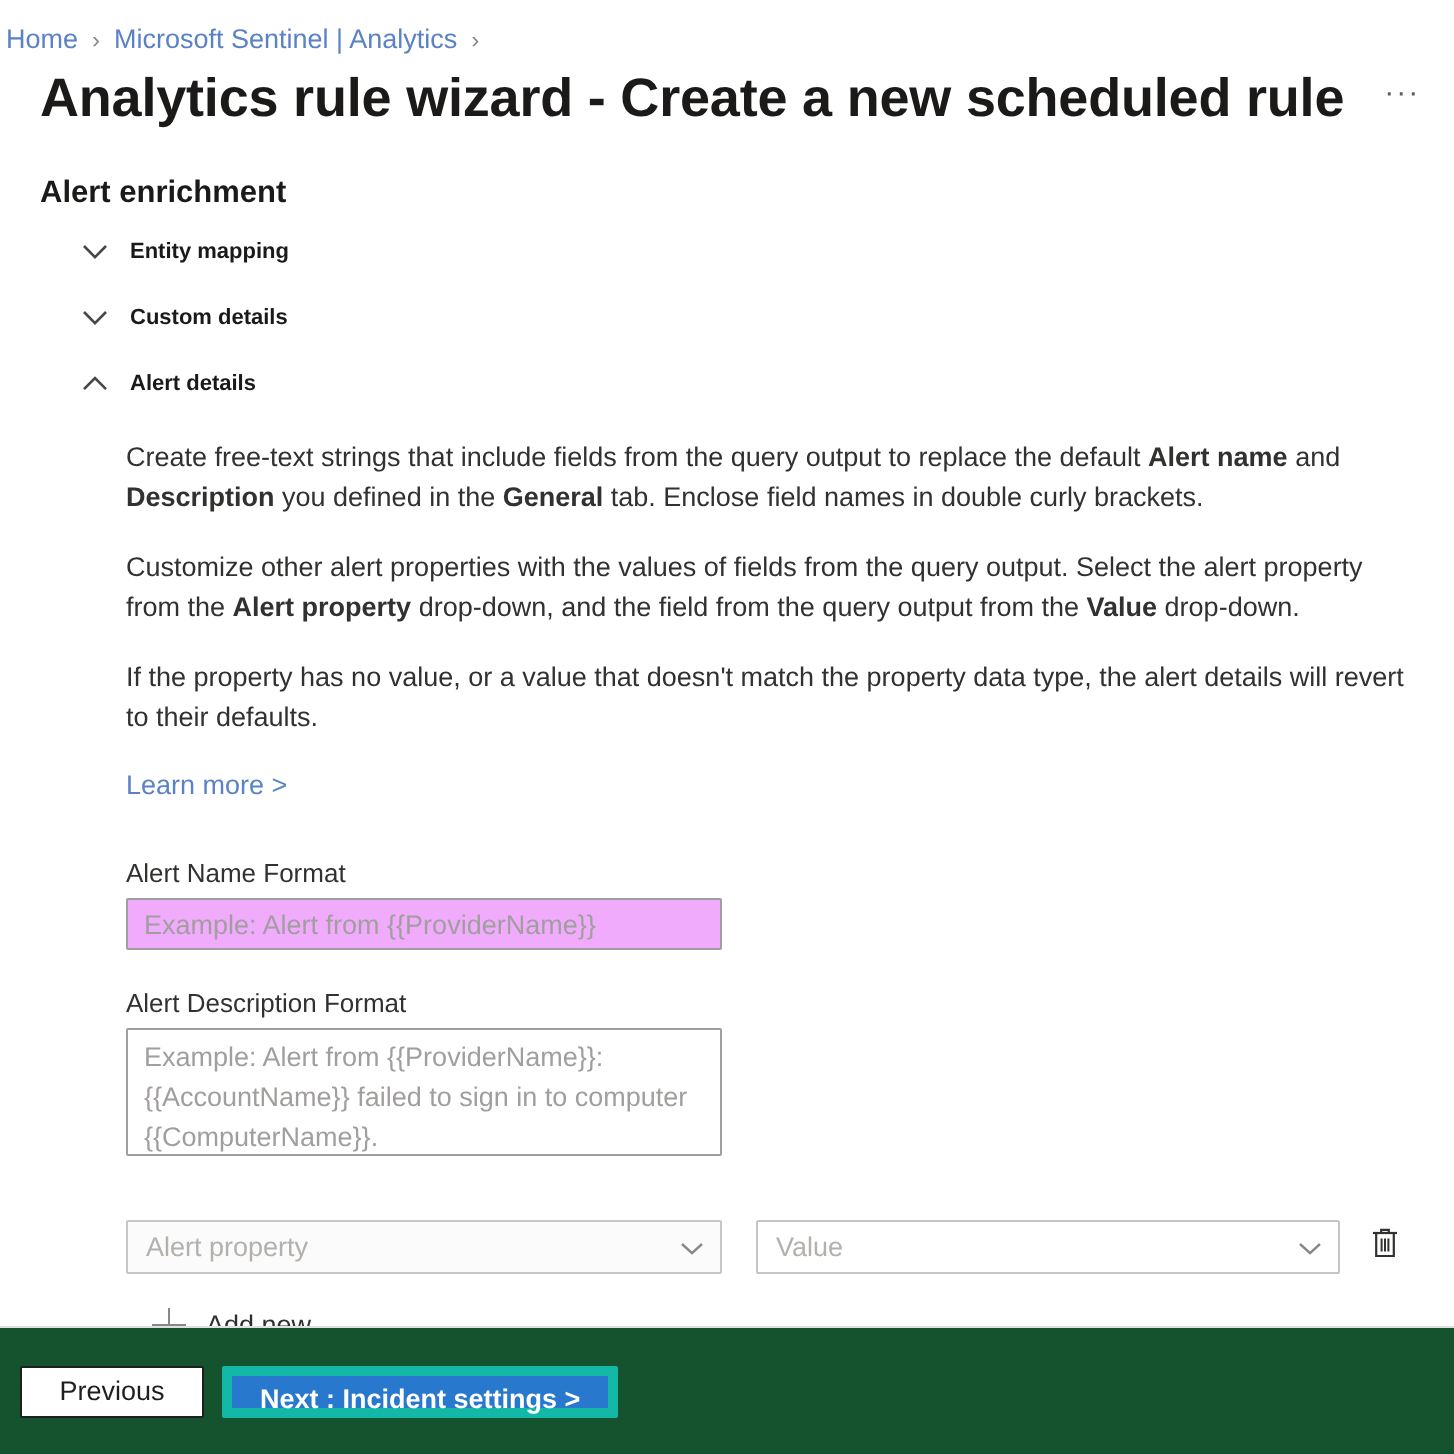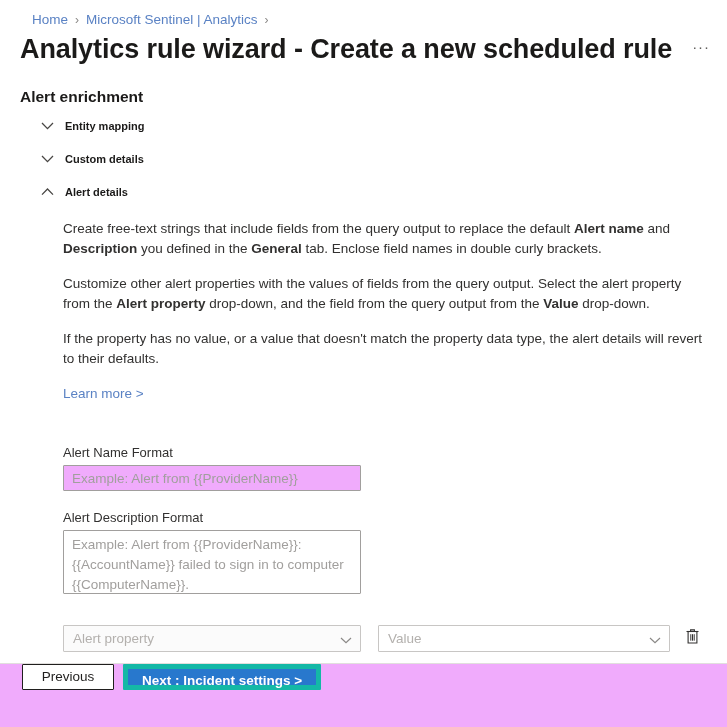--- a/index.html
+++ b/index.html
@@ -13,21 +13,21 @@
     background: #ffffff;
     font-family: "Liberation Sans", sans-serif;
     color: #323130;
     overflow: hidden;
     position: relative;
   }
 
   
   .breadcrumb {
     display: flex;
-    padding: 12px 0 0 32px;
+    padding: 12px 0 0 3px;
     font-size: 13.5px;
     line-height: 16px;
   }
   .crumb-link {
     color: #5a82c4;
     text-decoration: none;
     white-space: nowrap;
   }
   .crumb-sep {
     color: #8a8886;
@@ -106,21 +106,21 @@
     margin: 0 0 15px 0;
   }
   .para b { font-weight: 700; }
   .learn-link {
     display: inline-block;
     font-size: 13.5px;
     line-height: 18px;
     color: #5a82c4;
     text-decoration: none;
     margin-top: -13px;
-    margin-bottom: 23px;
+    margin-bottom: 8px;
   }
 
   
   .field-block { margin-top: 19px; }
   .field-label {
     font-size: 13px;
     color: #323130;
     margin-bottom: 5px;
   }
   .txt-input {
@@ -223,23 +223,23 @@
     top: 663px;
     height: 1px;
     background: #e1dfdd;
   }
   .footer {
     position: absolute;
     left: 0; right: 0;
     top: 664px;
     height: 63px;
     display: flex;
-    align-items: flex-start;
-    padding-left: 22px;
-    background: #f0abfc;
+    align-items: center;
+    padding-left: 10px;
+    background: #14532d;
   }
   .btn-secondary {
     box-sizing: border-box;
     height: 26px;
     min-width: 92px;
     padding: 0 13px;
     border: 1px solid #201f1e;
     border-radius: 1px;
     background: #ffffff;
     color: #201f1e;

